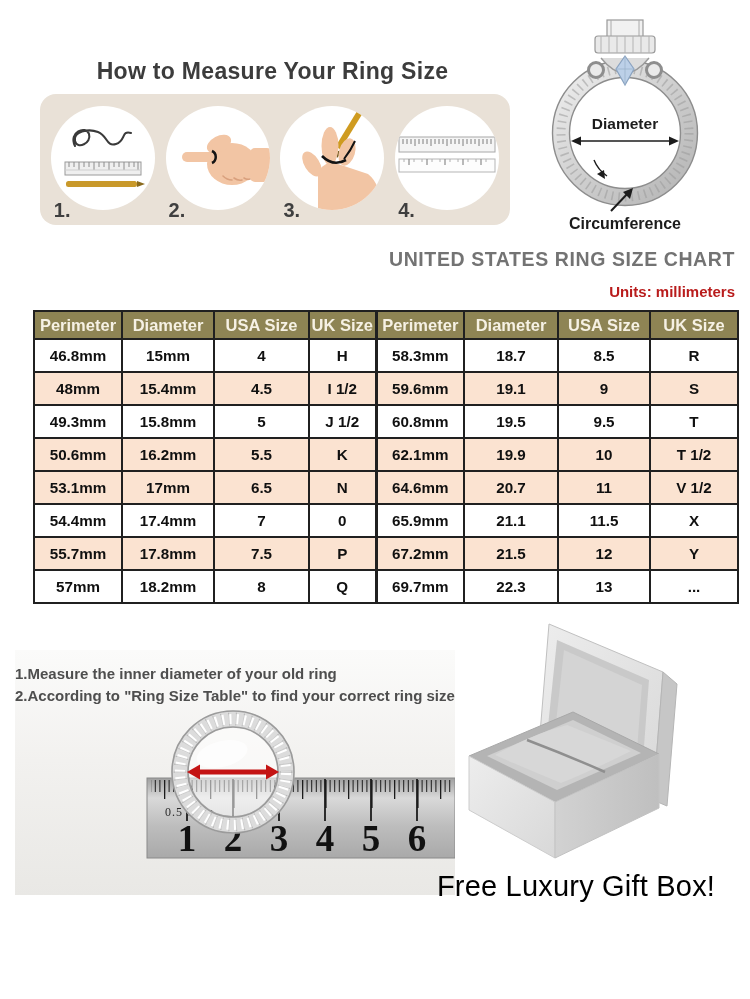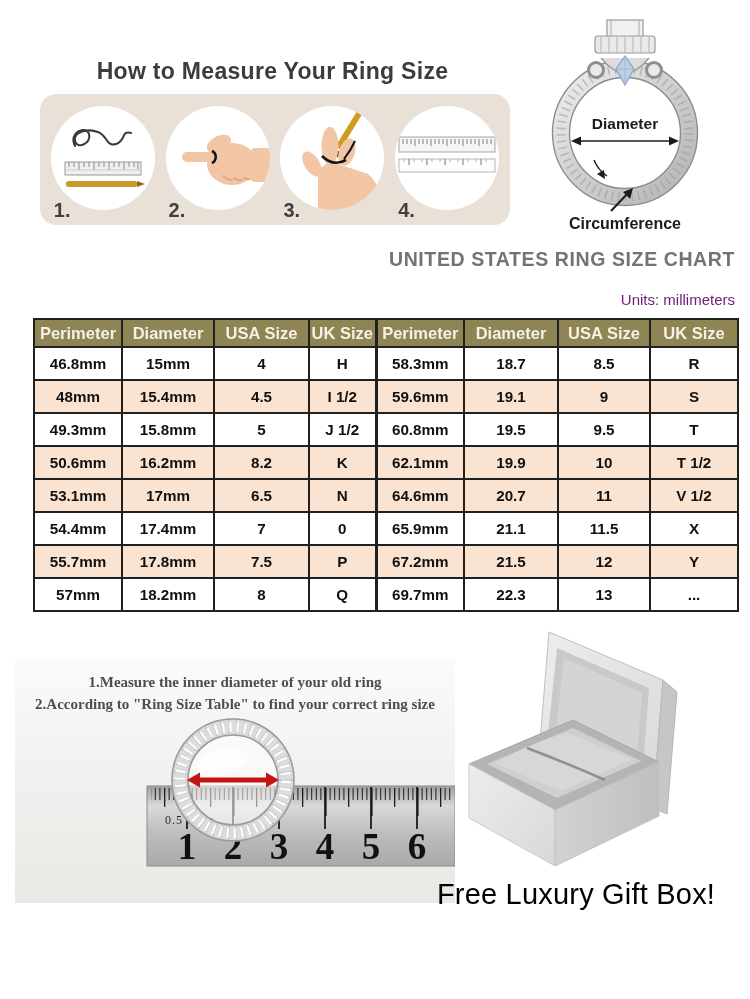--- a/index.html
+++ b/index.html
@@ -28,43 +28,43 @@
   .step .circle{width:104px; height:104px; border-radius:50%; background:#fff; overflow:hidden;}
   .step .num{
     position:absolute; left:3px; bottom:-12px; font-size:20px; font-weight:700; color:#3f3f3f;
   }
   .ring-diagram{position:absolute; left:545px; top:8px;}
   
   .chart-heading{ text-align:right; padding-right:15px; margin-top:8px;}
   .chart-heading h2{
     font-size:19.5px; font-weight:800; color:#737373; letter-spacing:.6px;
   }
-  .chart-heading .units{font-size:15px; color:#701a75; margin-top:20px; font-weight:400;}
+  .chart-heading .units{font-size:15px; color:#b91c1c; margin-top:12px; font-weight:700;}
   
   table.size-table{
     width:704px; margin:10px 0 0 33px; border-collapse:collapse; table-layout:fixed;
   }
   .size-table th, .size-table td{
     border:2px solid var(--tborder); text-align:center; vertical-align:middle;
   }
   .size-table th{
     height:28px; background:var(--olive); color:var(--cream);
     font-size:16.5px; font-weight:700;
   }
   .size-table td{height:33px; font-size:15.2px; font-weight:700; color:#101010; background:#fff;}
   .size-table tr.peach td{background:var(--peach);}
   .size-table th:nth-child(5), .size-table td:nth-child(5){border-left-width:3px;}
   
   .bottom-section{position:relative; height:325px; margin-top:30px;}
   .photo-block{
     position:absolute; left:15px; top:16px; width:440px; height:245px;
     background:linear-gradient(180deg,#fbfbfa 0%,#f2f1ef 45%,#e9e8e5 100%);
   }
-  .measure-instructions{padding-top:13px; text-align:center;
-    font-size:15px; font-weight:700; color:#4e4e4e; line-height:22px;font-family:Liberation Serif, serif;}
+  .measure-instructions{padding-top:13px; text-align:left;
+    font-size:15px; font-weight:700; color:#4e4e4e; line-height:22px;}
   .ruler-scene{position:absolute; left:0; bottom:0;}
   .giftbox-block{position:absolute; left:431px; top:-14px; width:290px;}
   .giftbox-caption{
     text-align:center; margin-top:2px; font-size:29px; font-weight:500; color:#000;
     letter-spacing:.2px;
   }
   svg text{font-family:"Liberation Sans", sans-serif;}
   svg text.serif{font-family:"Liberation Serif", serif;}
 </style>
 </head>
@@ -230,21 +230,21 @@
         <td>5</td>
         <td>J 1/2</td>
         <td>60.8mm</td>
         <td>19.5</td>
         <td>9.5</td>
         <td>T</td>
       </tr>
       <tr class="peach">
         <td>50.6mm</td>
         <td>16.2mm</td>
-        <td>8.2</td>
+        <td>5.5</td>
         <td>K</td>
         <td>62.1mm</td>
         <td>19.9</td>
         <td>10</td>
         <td>T 1/2</td>
       </tr>
       <tr class="peach">
         <td>53.1mm</td>
         <td>17mm</td>
         <td>6.5</td>

